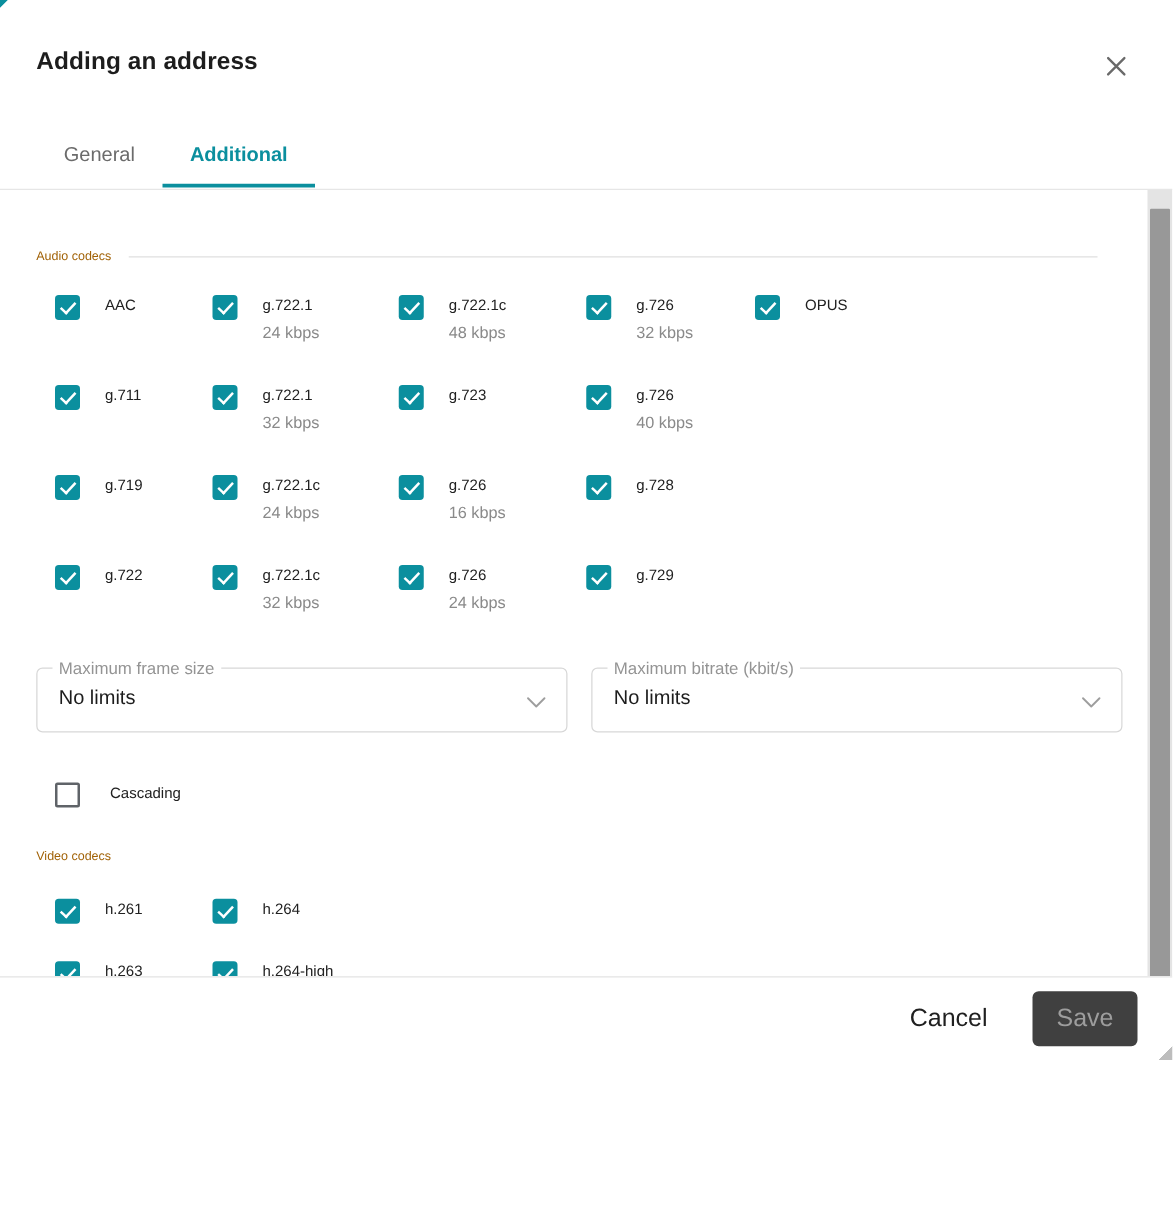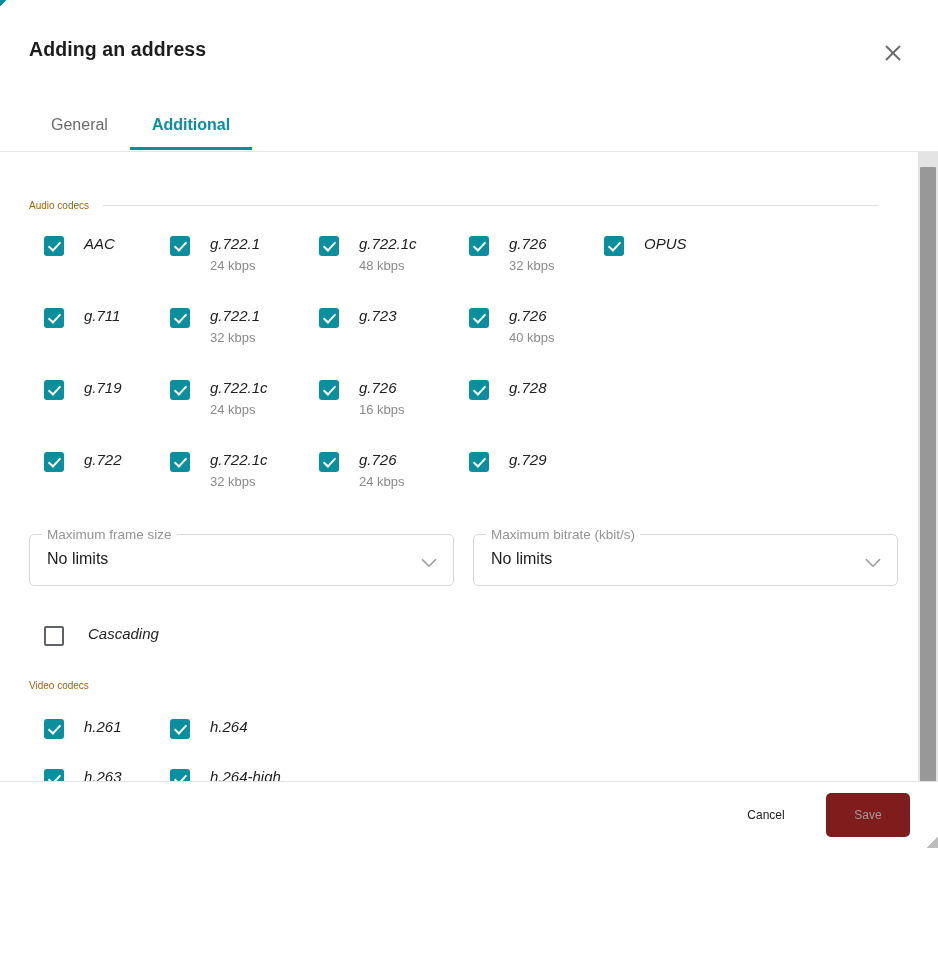--- a/index.html
+++ b/index.html
@@ -119,25 +119,24 @@
     content: "";
     position: absolute;
     left: 6.5px; top: 3px;
     width: 5px; height: 10px;
     border: solid #fff;
     border-width: 0 2.2px 2.2px 0;
     transform: rotate(43deg);
   }
   .cb-texts { margin-left: 20px; }
   .cb-label {
-    font-size: 15px;
+    font-size: 12px;
     color: #212121;
     line-height: 20px;
     white-space: nowrap;
-    font-style: italic;
   }
   .cb-sub {
     font-size: 13px;
     color: #8a8a8a;
     line-height: 19px;
     margin-top: 2px;
     white-space: nowrap;
   }
   
   .select-row { position: relative; }
@@ -179,27 +178,27 @@
     justify-content: flex-end;
     padding-right: 28px;
     gap: 18px;
     background: #fff;
   }
   .btn {
     height: 44px;
     min-width: 84px;
     border: none;
     border-radius: 5px;
-    font-size: 12px;
+    font-size: 20px;
     font-family: "Liberation Sans", sans-serif;
     cursor: pointer;
     padding: 0 18px;
   }
   .btn-cancel { background: transparent; color: #202020; }
-  .btn-save { background: #7f1d1d; color: #9d9d9d; cursor: default; }
+  .btn-save { background: #404040; color: #9d9d9d; cursor: default; }
   
   .sbar {
     position: absolute;
     top: 0; right: 0; bottom: 0;
     width: 20px;
     background: #e4e4e4;
   }
   .sthumb {
     position: absolute;
     left: 2px; width: 16px;

